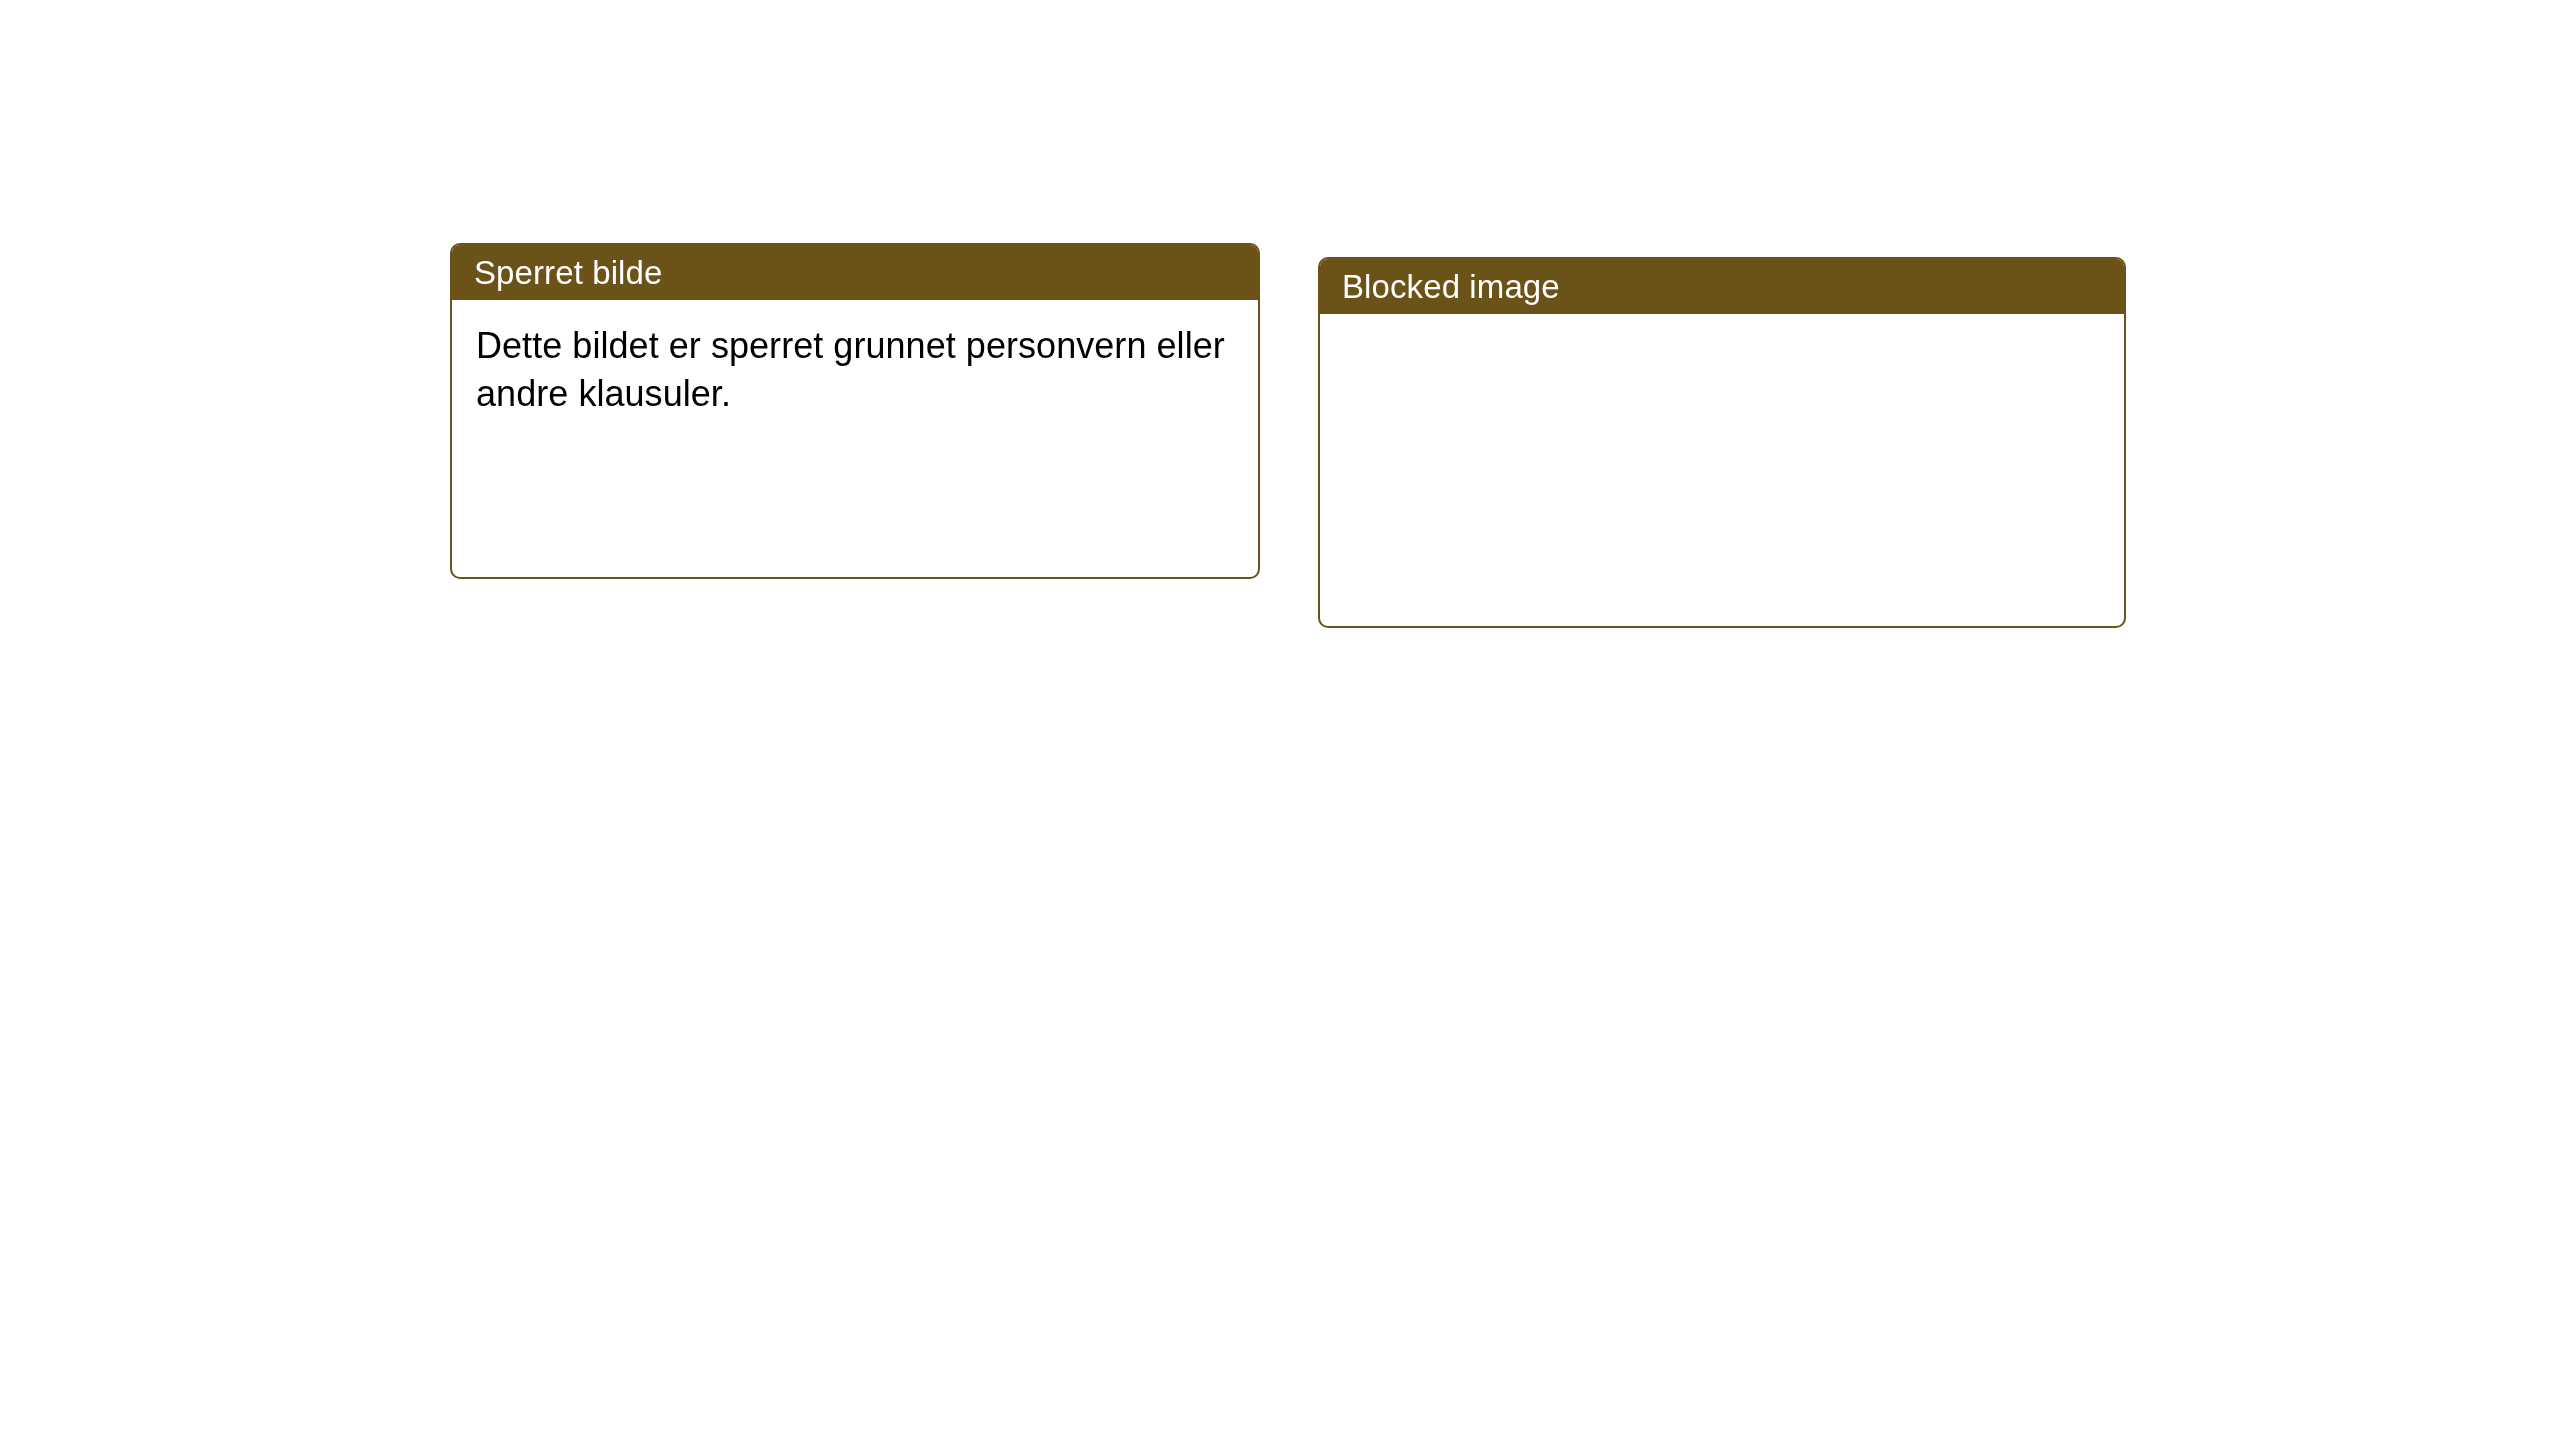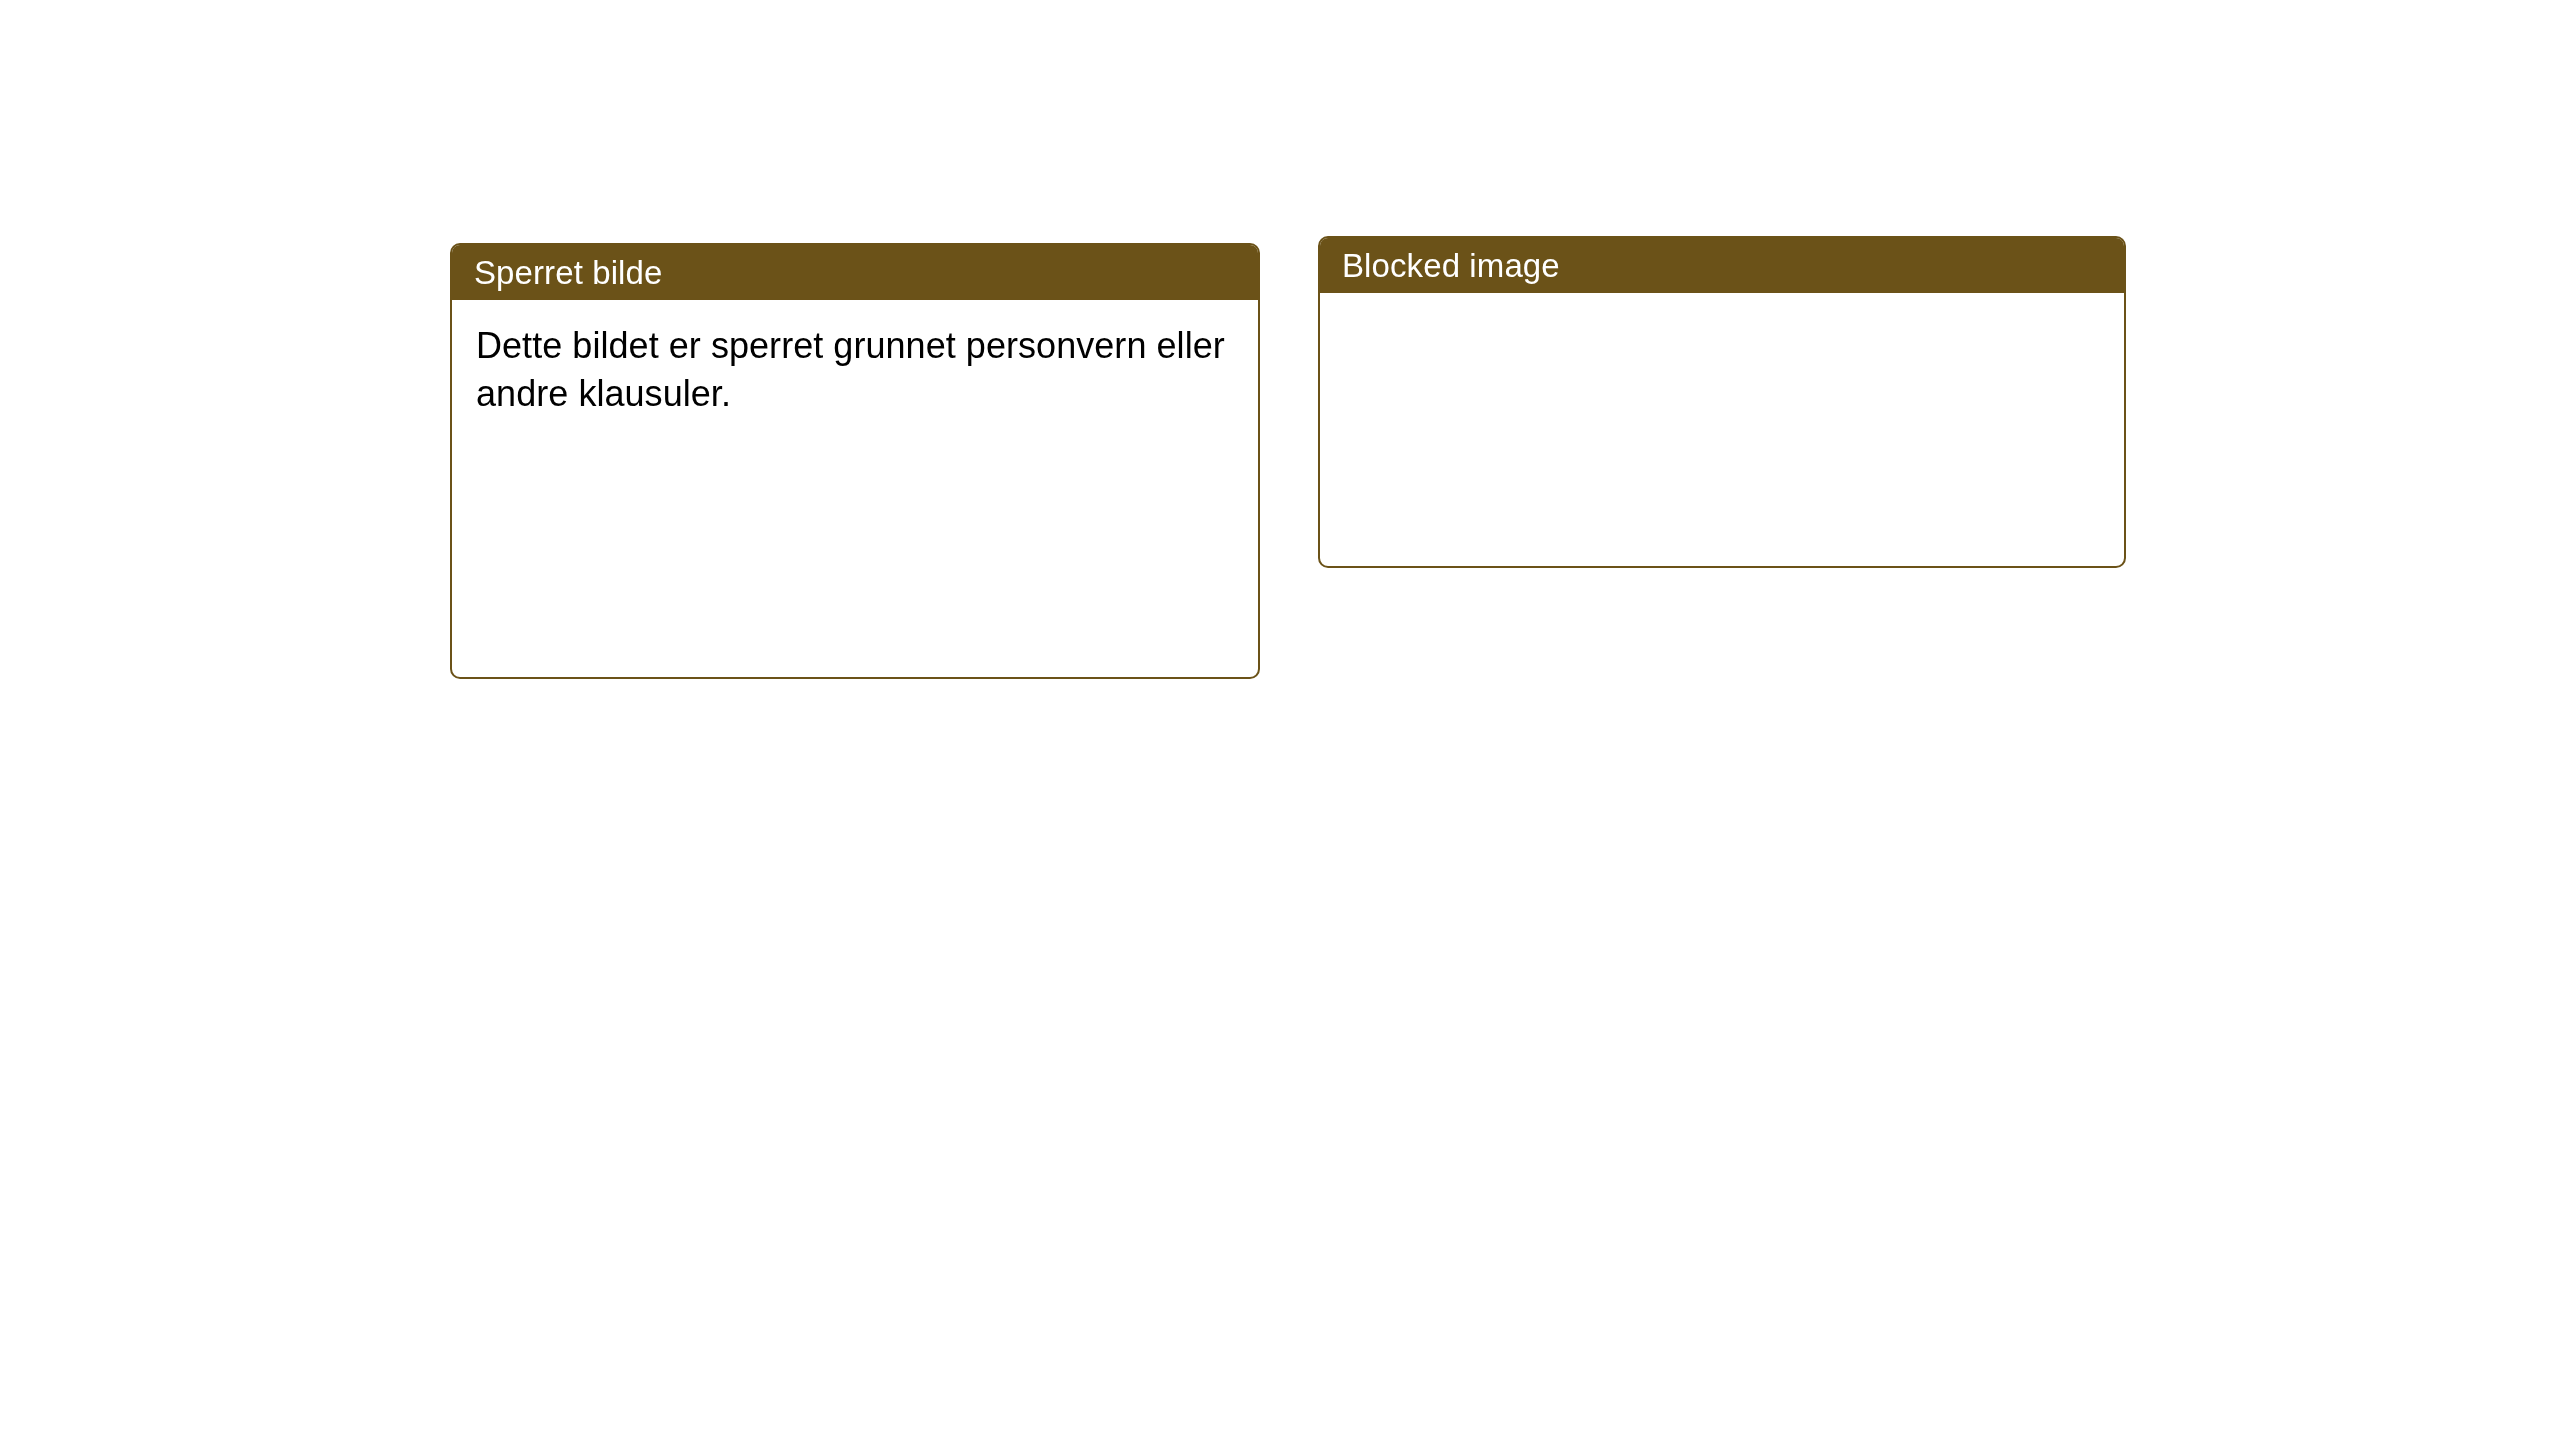--- a/index.html
+++ b/index.html
@@ -30,28 +30,28 @@
     background: #ffffff;
     border: 2px solid #6B5218;
     border-radius: 10px;
     overflow: hidden;
   }
 
   .panel-no {
     left: 450px;
     top: 243px;
     width: 810px;
-    height: 436px;
+    height: 336px;
   }
 
   .panel-en {
     left: 1318px;
-    top: 236px;
+    top: 257px;
     width: 808px;
-    height: 332px;
+    height: 371px;
   }
 
   .panel-header {
     background: #6B5218;
     height: 55px;
     display: flex;
     align-items: center;
     padding: 0 0 0 22px;
     box-sizing: border-box;
   }

